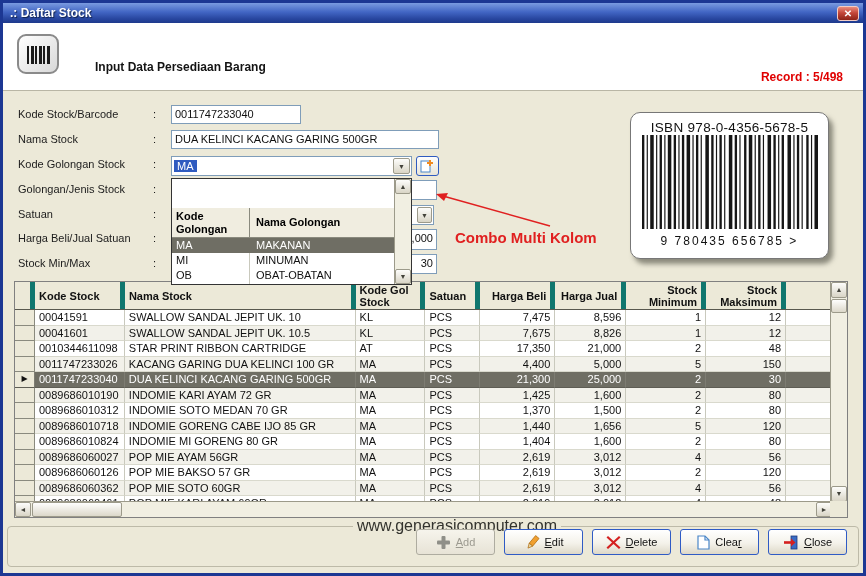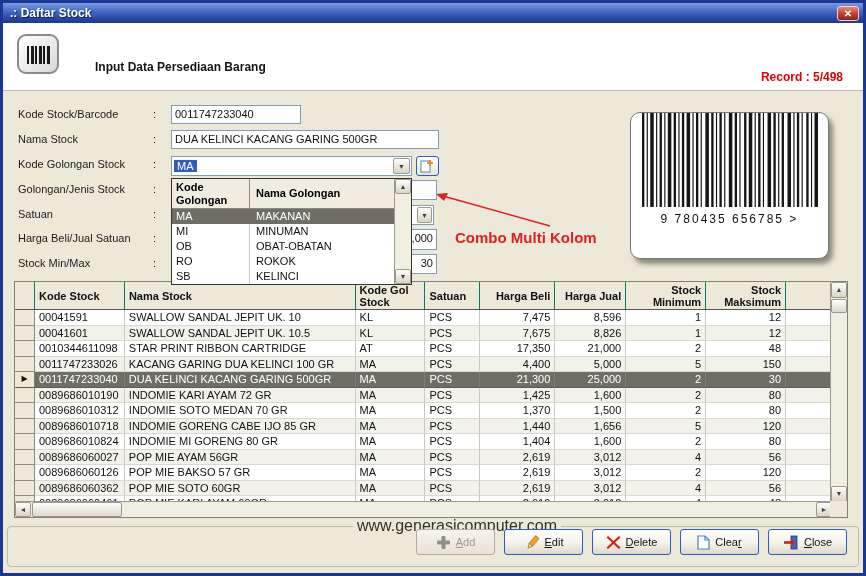--- a/index.html
+++ b/index.html
@@ -31,21 +31,21 @@
 
   .combo { position:absolute; left:168px; top:153px; width:241px; height:20px; background:#fff; border:1px solid #7f9db9; display:flex; align-items:center; }
   .combo .selval { margin-left:2px; background:#2f5bc0; color:#fff; font-size:11px; padding:0 3px; }
   .dropbtn { position:absolute; right:1px; top:1px; width:17px; height:16px;
     background:linear-gradient(180deg,#fdfdfb,#d9d5c6); border:1px solid #9c9a8a; border-radius:2px;
     font-size:7px; color:#42423a; display:flex; align-items:center; justify-content:center; }
   .addbtn { position:absolute; left:413px; top:153px; width:23px; height:20px; background:linear-gradient(180deg,#fefefe,#e8e5d8);
     border:1px solid #2f5bc0; border-radius:3px; display:flex; align-items:center; justify-content:center; }
 
   .ddpanel { position:absolute; left:168px; top:175px; width:241px; height:107px; background:#fff; border:1px solid #333; z-index:20; display:flex; flex-direction:column; }
-  .ddhead { display:flex; height:30px; background:#f0ede0; border-bottom:1px solid #8a8a7e; font-weight:bold; font-size:11px; }
+  .ddhead { display:flex; height:30px; background:#f0ede0; border-bottom:1px solid #8a8a7e; font-weight:bold; font-size:11px;margin-top:29px; }
   .ddhead .dc0 { width:78px; border-right:1px solid #8a8a7e; padding:2px 4px; line-height:13px; }
   .ddhead .dc1 { flex:1; padding:2px 6px; line-height:13px; display:flex; align-items:center; }
   .ddscroll { position:absolute; right:0; top:0; width:17px; height:105px; background:#f1efe2; border-left:1px solid #9c9a8a; }
   .ddscroll .sbtn { position:absolute; left:0; width:16px; height:15px; background:linear-gradient(180deg,#fdfdfb,#d9d5c6);
      border:1px solid #9c9a8a; border-radius:2px; font-size:7px; color:#42423a; text-align:center; line-height:13px; }
   .ddrows { flex:1; overflow:hidden; margin-right:17px; }
   .ddrow { display:flex; height:15px; font-size:11px; color:#111; background:#fff; }
   .ddrow .dc0 { width:78px; border-right:1px solid #c9c9bd; padding:1px 4px; }
   .ddrow .dc1 { flex:1; padding:1px 6px; }
   .ddrow.sel { background:#6f6e64; color:#ffffff; }
@@ -54,21 +54,21 @@
   .annotation { position:absolute; left:452px; top:226px; font-size:15px; font-weight:bold; color:#e02020; z-index:21; }
   .arrowsvg { position:absolute; left:0; top:0; width:860px; height:570px; z-index:21; pointer-events:none; }
 
   .bcard { position:absolute; left:627px; top:109px; width:199px; height:147px; background:#fff; border:1px solid #777;
     border-radius:10px; box-shadow:4px 5px 5px rgba(60,60,50,0.55); z-index:6; text-align:center; }
   .bcard .btext { font-size:13.5px; color:#111; margin-top:7px; letter-spacing:0.3px; }
   .bcard .bdigits { font-size:12px; color:#111; letter-spacing:2px; margin-top:1px; }
 
   .grid { position:absolute; left:11px; top:278px; width:834px; height:237px; background:#fff; border:1px solid #808080; z-index:8; }
   .ghead { display:flex; height:28px; border-bottom:1px solid #58584e; background:#ece9d8; }
-  .gh { font-size:11px; font-weight:bold; color:#111; padding:1px 4px; line-height:12px; border-right:1px solid #0f766e;
+  .gh { font-size:11px; font-weight:bold; color:#111; padding:1px 4px; line-height:12px; border-right:5px solid #0f766e;
         display:flex; align-items:center; overflow:hidden; }
   .gh.r { justify-content:flex-end; text-align:right; }
   .gbody { height:193px; overflow:hidden; }
   .grow { display:flex; height:15.5px; background:#fff; }
   .grow.alt { background:#f2f1ea; }
   .gc { font-size:11px; color:#111; padding:1px 4px; border-right:1px solid #c9c9bd; border-bottom:1px solid #d9d9cd; overflow:hidden; white-space:nowrap; }
   .gc.r { text-align:right; }
   .gc.selcell { background:#ece9d8; border-right:1px solid #8a8a7e; border-bottom:1px solid #8a8a7e; padding:0; text-align:center; font-size:8px; line-height:14px; color:#111; }
   .grow.sel .gc { background:#6f6e64; color:#ffffff; border-right-color:#7d7c72; border-bottom-color:#5e5d54; }
   .grow.sel .gc.selcell { background:#ece9d8; color:#111; }
@@ -186,20 +186,21 @@
     </div>
   </div>
 
   <div class="annotation">Combo Multi Kolom</div>
   <svg class="arrowsvg">
     <line x1="547" y1="223" x2="440" y2="193" stroke="#e02020" stroke-width="1.6"></line>
     <polygon points="433,191 445,190 441,198" fill="#e02020"></polygon>
   </svg>
 
   <div class="bcard">
+    <div class="btext">ISBN 978-0-4356-5678-5</div>
     <svg width="176" height="94" viewBox="0 0 150 80" preserveAspectRatio="none">
       <g fill="#161616">
         <rect x="0" y="0" width="2" height="80"></rect>
           <rect x="4" y="0" width="1" height="80"></rect>
         <rect x="7" y="0" width="3" height="80"></rect>
           <rect x="12" y="0" width="1" height="80"></rect>
         <rect x="15" y="0" width="2" height="80"></rect>
           <rect x="19" y="0" width="1" height="80"></rect>
         <rect x="22" y="0" width="3" height="80"></rect>
           <rect x="27" y="0" width="2" height="80"></rect>

